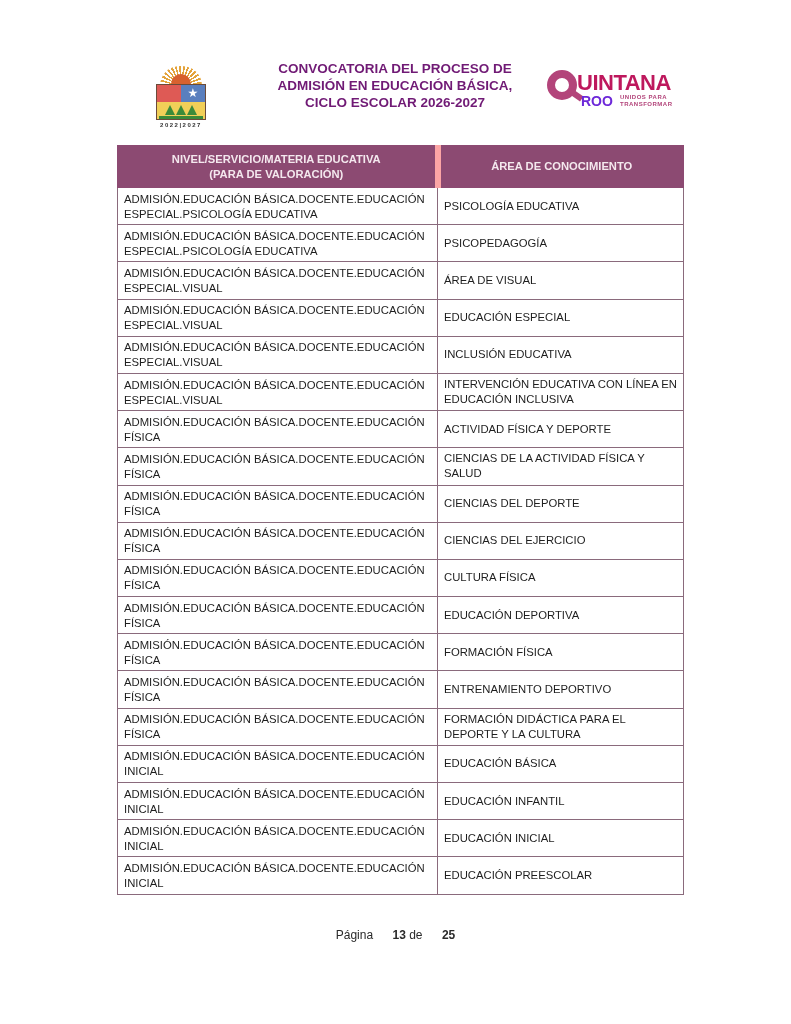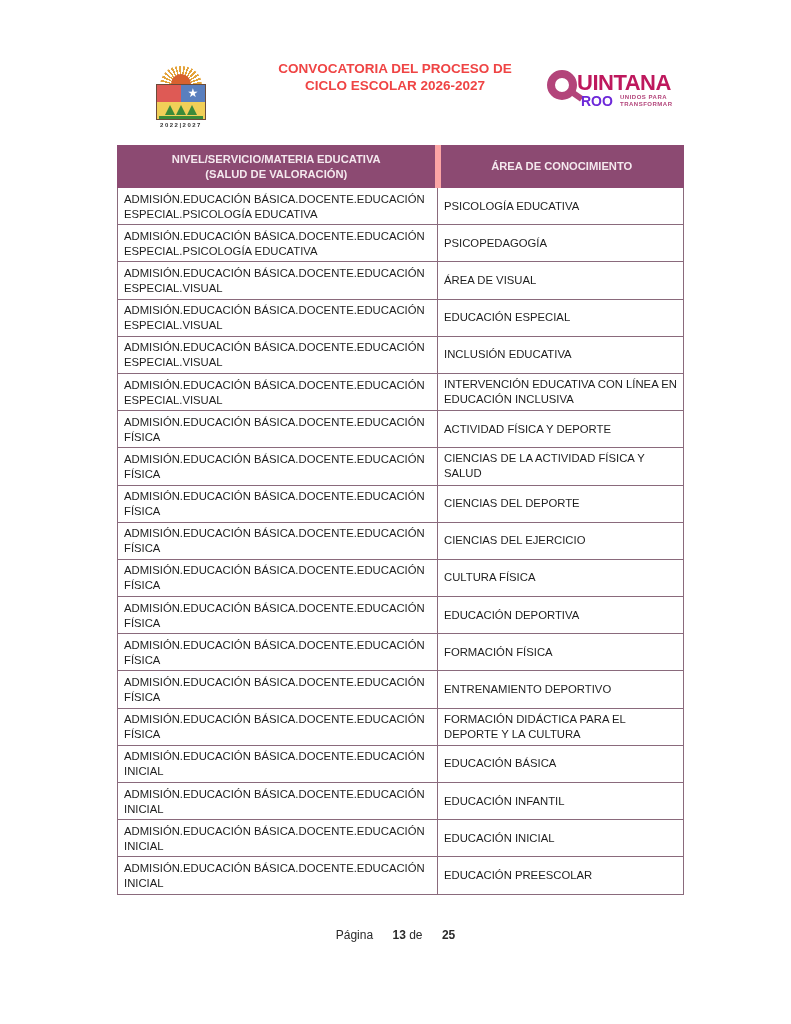--- a/index.html
+++ b/index.html
@@ -22,21 +22,21 @@
               font-size: 12px; line-height: 17px; text-align: center; }
   .crest-q3 { position: absolute; left: 0; top: 17px; width: 48px; height: 18px; background: #f1cf58; }
   .crest-tree { position: absolute; top: 20px; width: 0; height: 0;
                 border-left: 5px solid transparent; border-right: 5px solid transparent;
                 border-bottom: 10px solid #3b8b3a; }
   .crest-base { position: absolute; left: 2px; top: 31px; width: 44px; height: 3px; background: #3b8b3a; }
   .crest-years { position: absolute; left: 0; top: 56px; width: 58px; text-align: center;
                  font-size: 6px; letter-spacing: 1.5px; color: #333; font-weight: bold; }
 
   .doc-title { position: absolute; left: 270px; top: 60px; width: 250px; text-align: center;
-               font-size: 13.5px; font-weight: bold; line-height: 17px; color: #ef4444; }
+               font-size: 13.5px; font-weight: bold; line-height: 17px; color: #701a75; }
 
   .logo-right { position: absolute; left: 545px; top: 68px; width: 125px; height: 45px; }
   .qroo-q { position: absolute; left: 2px; top: 2px; width: 30px; height: 30px;
             border: 8px solid #b3447a; border-radius: 50%; box-sizing: border-box; }
   .qroo-q::after { content: ""; position: absolute; left: 14px; top: 14px; width: 14px; height: 6px;
                    background: #b3447a; transform: rotate(35deg); }
   .qroo-uintana { position: absolute; left: 32px; top: 4px; font-size: 22px; font-weight: bold;
                   color: #be185d; letter-spacing: -0.5px; line-height: 22px; }
   .qroo-roo { position: absolute; left: 36px; top: 24px; font-size: 14px; font-weight: bold;
               color: #6d28d9; line-height: 18px; }
@@ -73,20 +73,21 @@
       <div class="crest-tree" style="left:8px"></div>
       <div class="crest-tree" style="left:19px"></div>
       <div class="crest-tree" style="left:30px"></div>
       <div class="crest-base"></div>
     </div>
     <div class="crest-years">2022|2027</div>
   </div>
 
   <div class="doc-title">
     <div>CONVOCATORIA DEL PROCESO DE</div>
+    <div>ADMISIÓN EN EDUCACIÓN BÁSICA,</div>
     <div>CICLO ESCOLAR 2026-2027</div>
   </div>
 
   <div class="logo-right">
     <div class="qroo-q"></div>
     <div class="qroo-uintana">UINTANA</div>
     <div class="qroo-roo">ROO</div>
     <div class="qroo-tag">
       <div>UNIDOS PARA</div>
       <div>TRANSFORMAR</div>
@@ -96,21 +97,21 @@
 
 <table class="data-table">
   <colgroup>
     <col class="col-left">
     <col class="col-right">
   </colgroup>
   <thead>
     <tr>
       <th>
         <div>NIVEL/SERVICIO/MATERIA EDUCATIVA</div>
-        <div>(SALUD DE VALORACIÓN)</div>
+        <div>(PARA DE VALORACIÓN)</div>
       </th>
       <th>
         <div>ÁREA DE CONOCIMIENTO</div>
       </th>
     </tr>
   </thead>
   <tbody>
     <tr>
         <td class="col-a">ADMISIÓN.EDUCACIÓN BÁSICA.DOCENTE.EDUCACIÓN ESPECIAL.PSICOLOGÍA EDUCATIVA</td>
         <td>PSICOLOGÍA EDUCATIVA</td>

